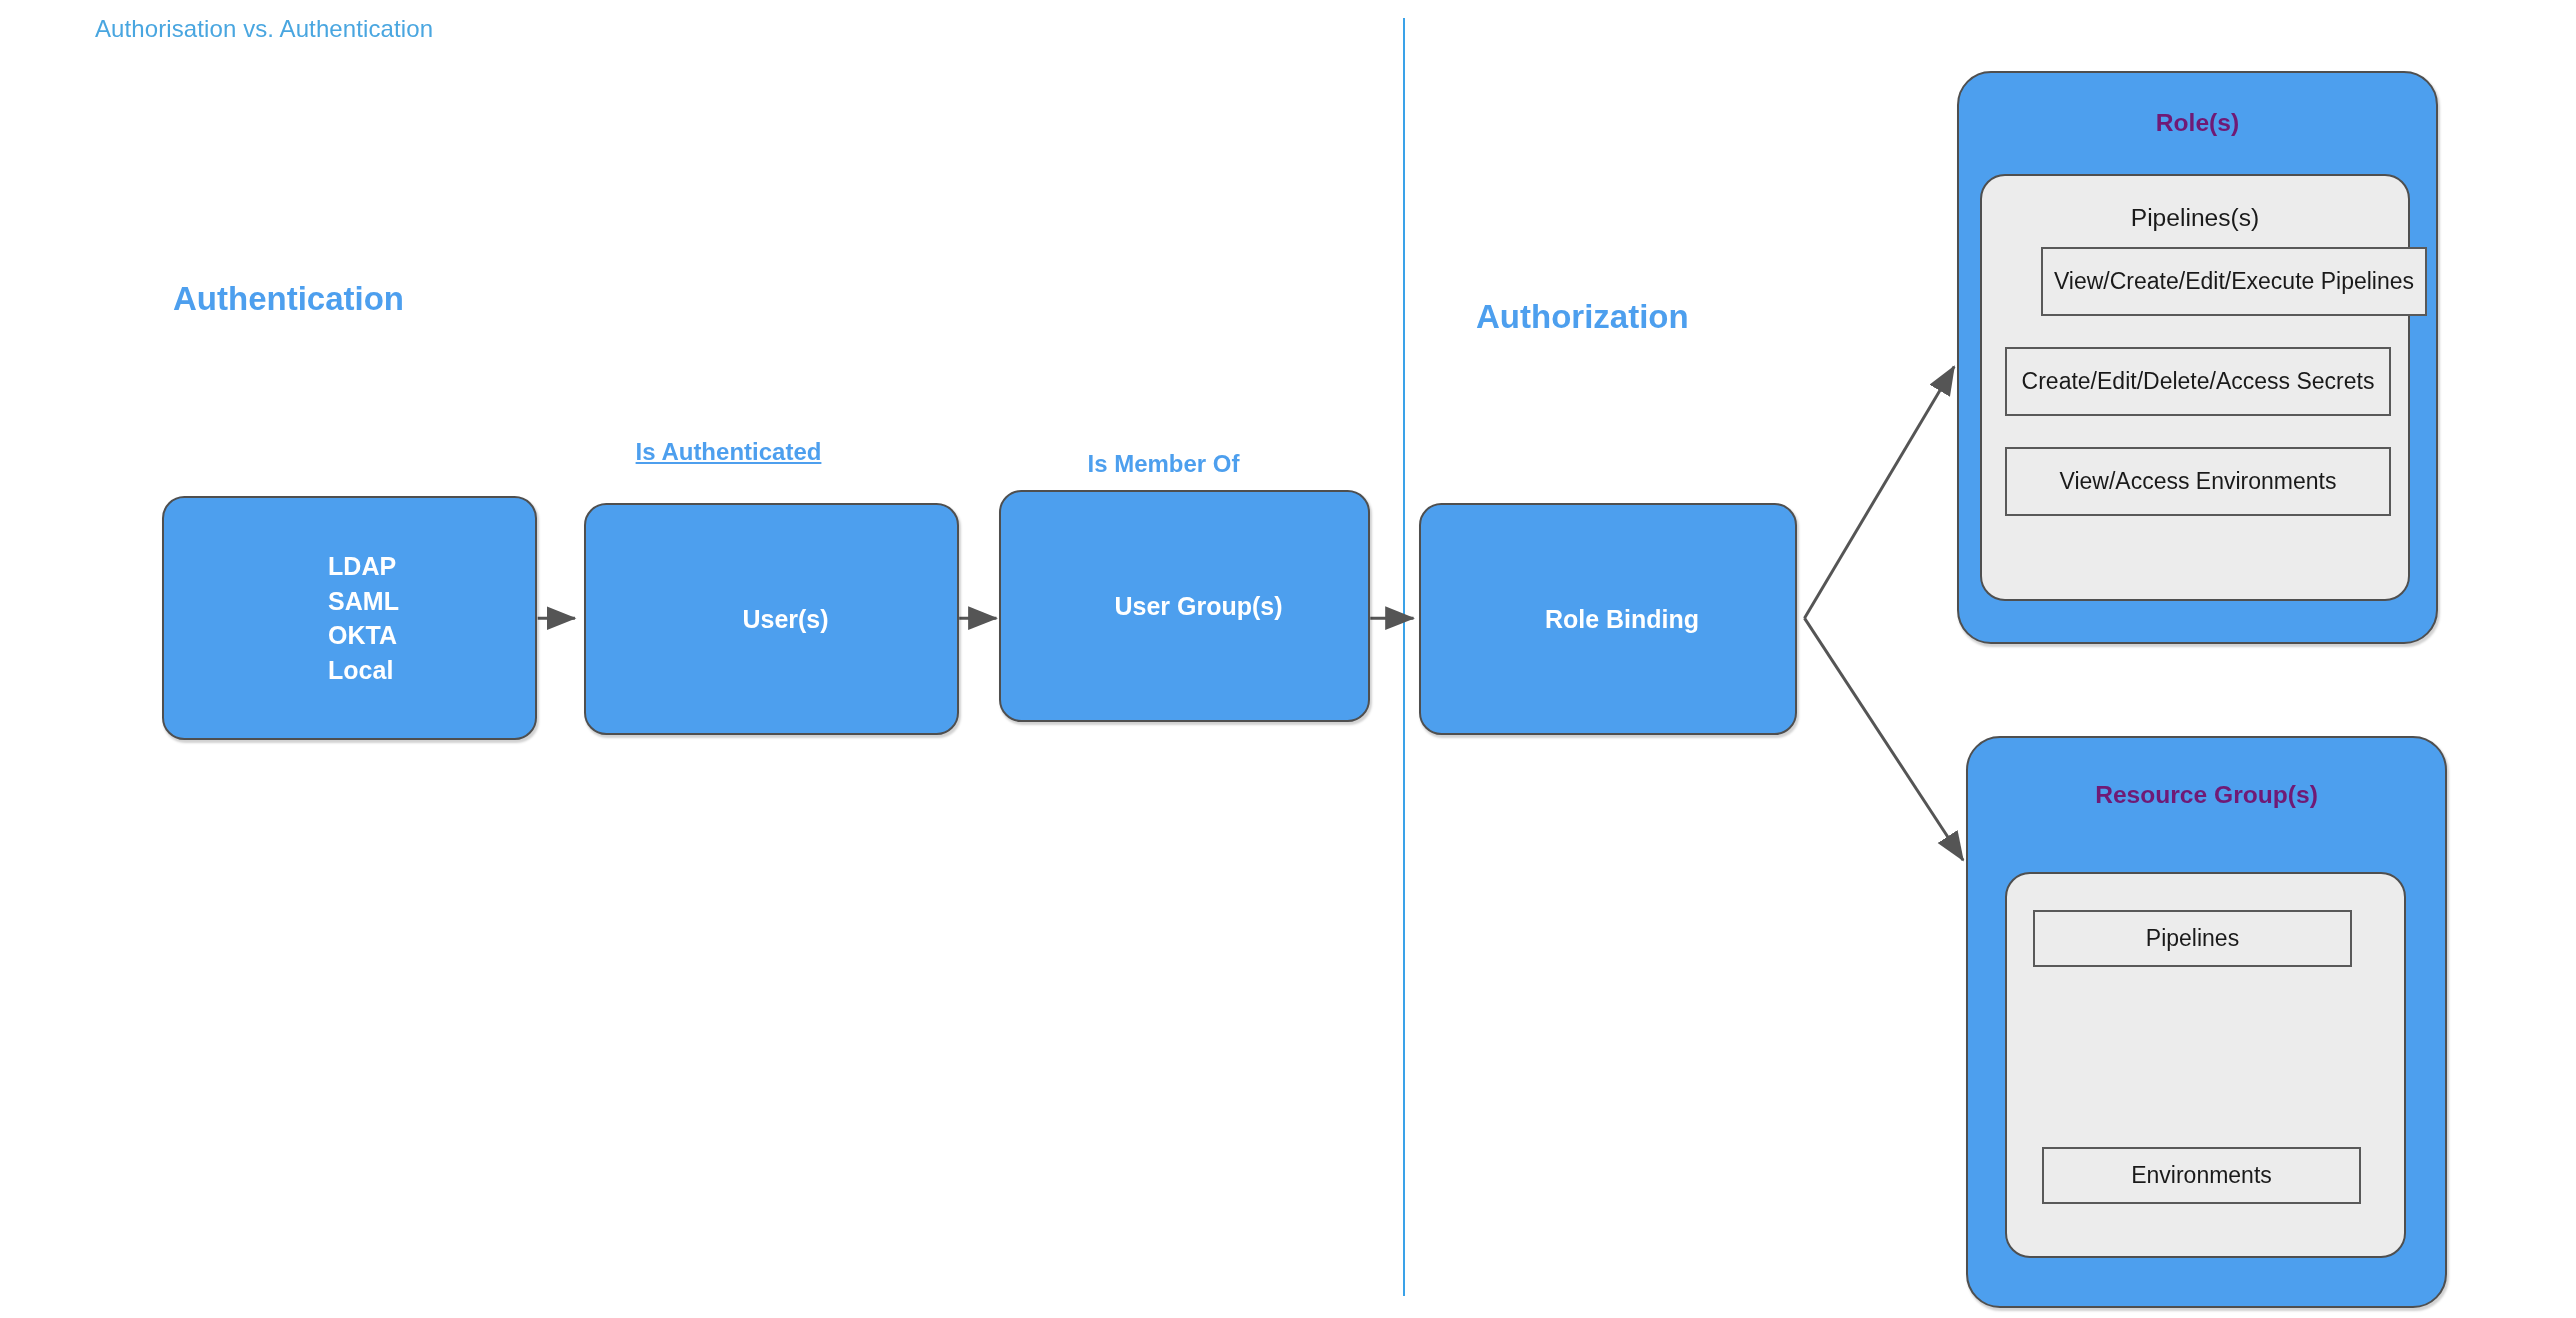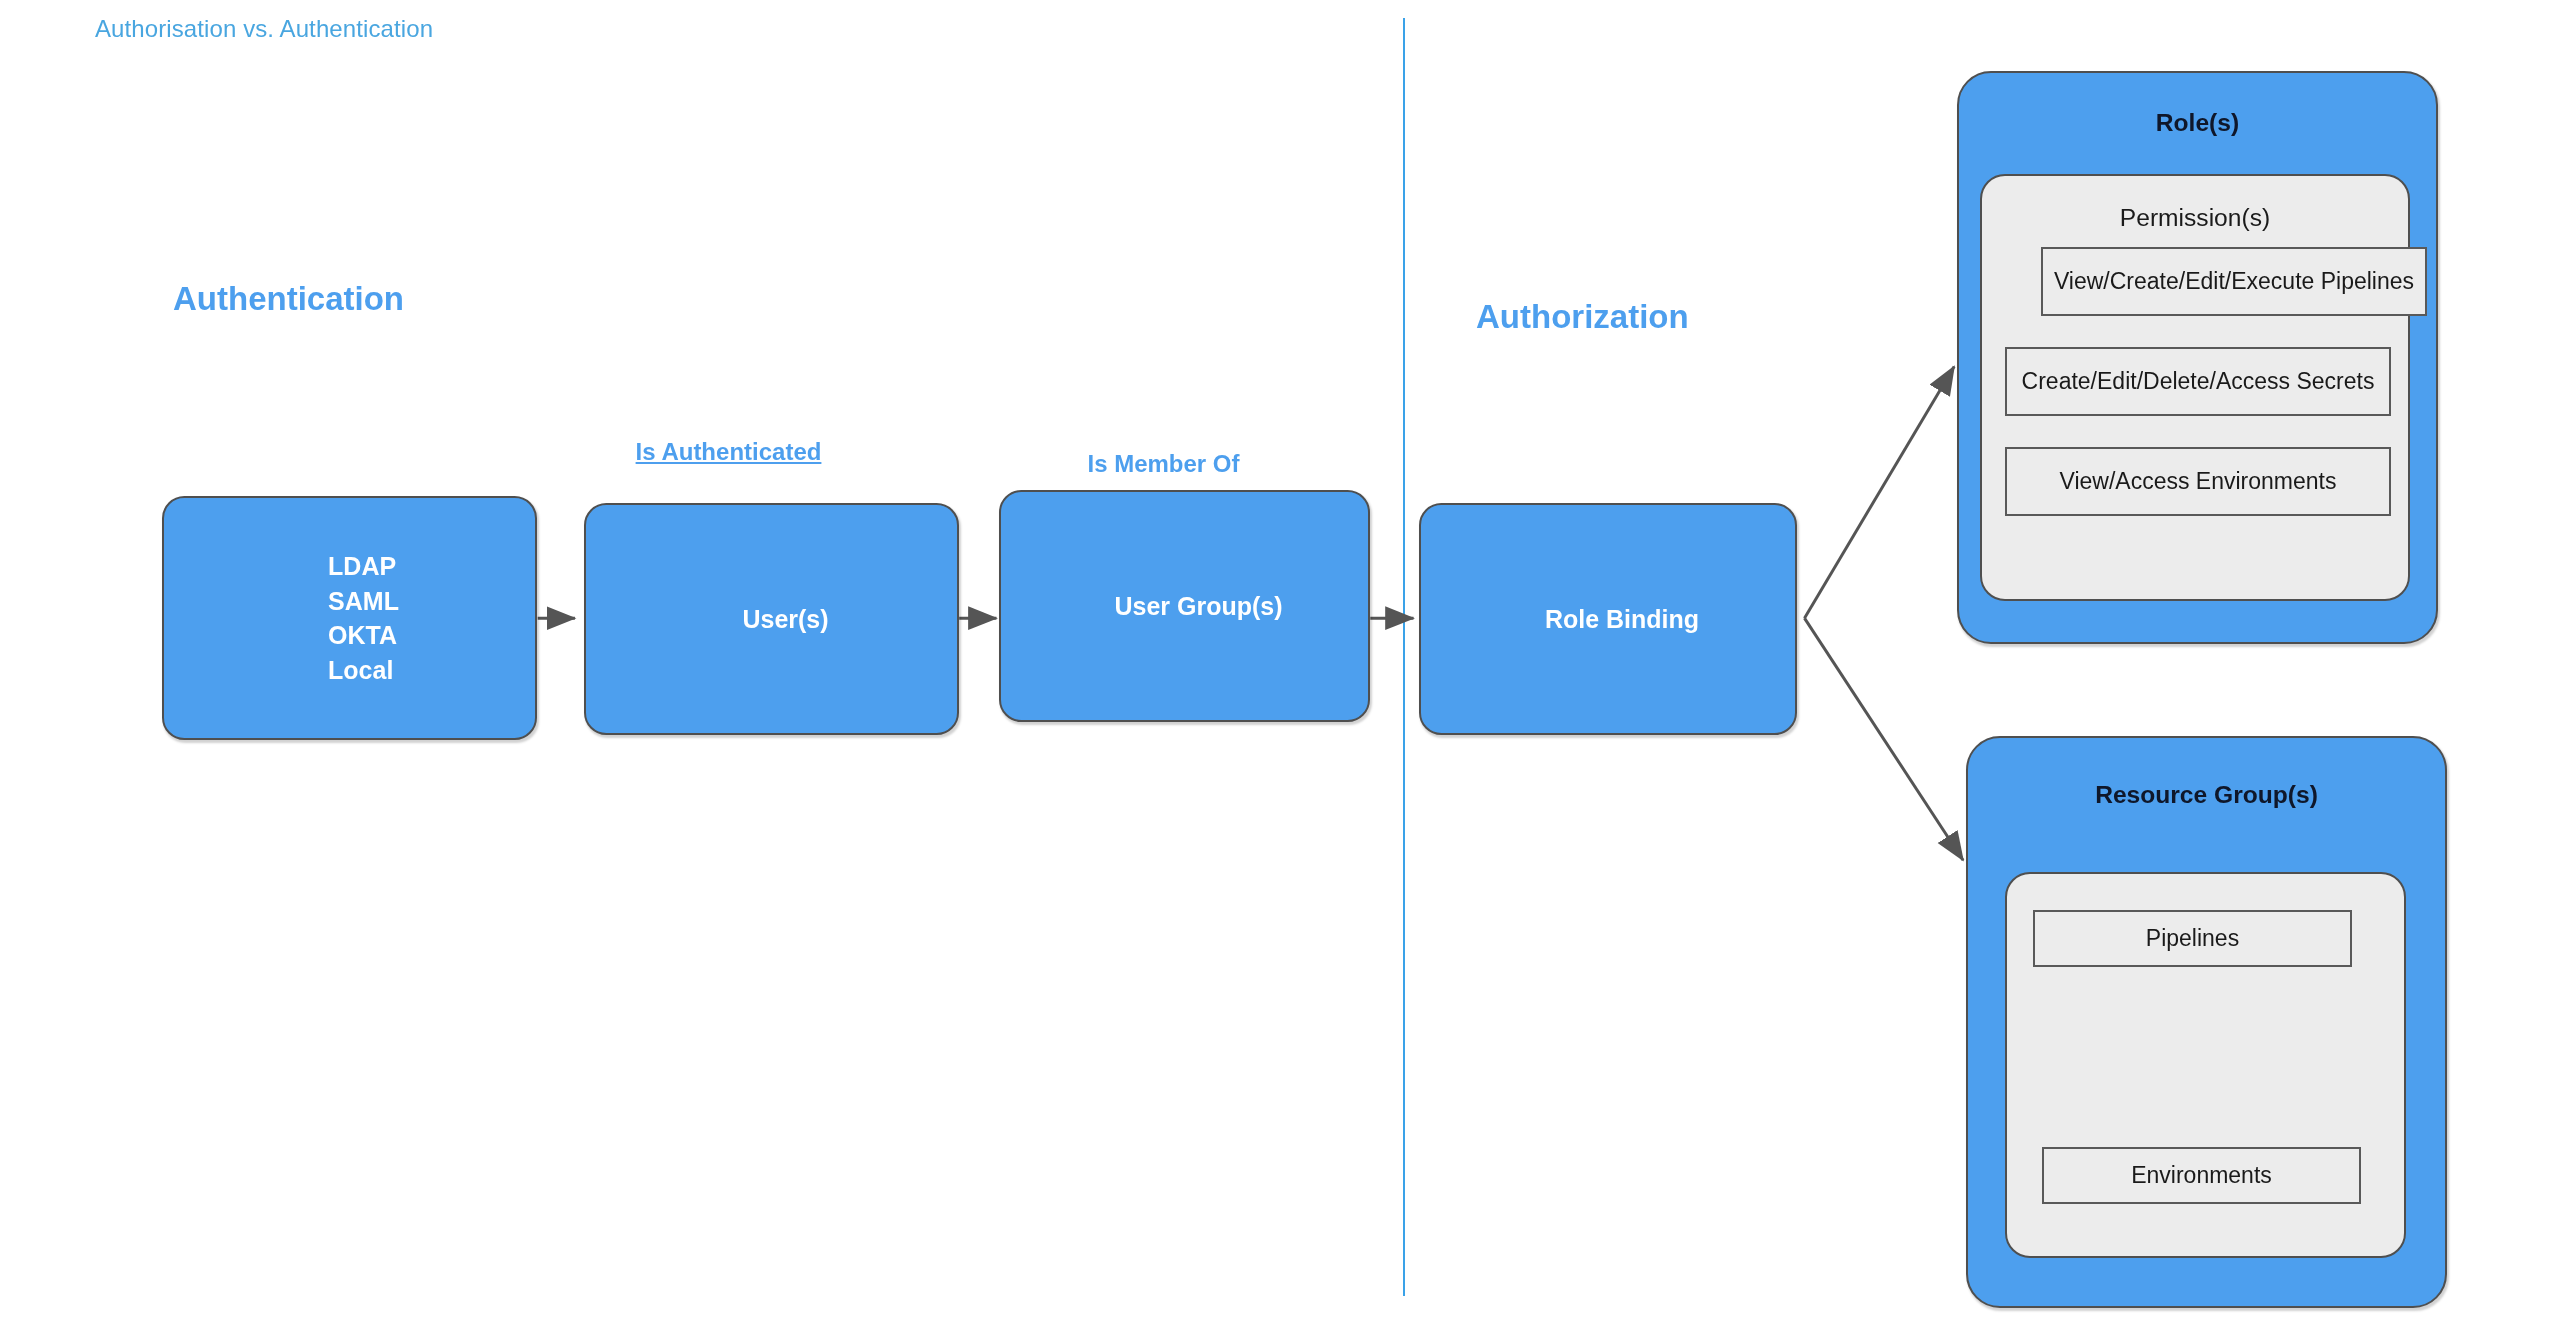--- a/index.html
+++ b/index.html
@@ -83,21 +83,21 @@
     border: 2.2px solid #4f4f4f;
     border-radius: 34px;
     box-sizing: border-box;
     box-shadow: 1.5px 2.2px 2.2px rgba(0,0,0,0.18);
   }
   .group-card > .card-title {
     position: absolute;
     left: 0;
     right: 0;
     text-align: center;
-    color: #0f172a;
+    color: #701a75;
     font-size: 24.6px;
     font-weight: bold;
   }
   .inner-panel {
     position: absolute;
     background: #ececec;
     border: 2.2px solid #4f4f4f;
     border-radius: 25px;
     box-sizing: border-box;
   }
@@ -184,21 +184,21 @@
   </div>
 
   <div class="flow-box" style="left:1419px; top:503px; width:378px; height:232px;">
     <span>Role Binding</span>
   </div>
 
   <div class="group-card" style="left:1957px; top:71px; width:481px; height:573px;">
     <div class="card-title" style="top:36px;">Role(s)</div>
 
     <div class="inner-panel" style="left:21px; top:101px; width:430px; height:427px;">
-      <div class="panel-title" style="top:28px;">Permission(s)</div>
+      <div class="panel-title" style="top:28px;">Pipelines(s)</div>
 
       <div class="item-box" style="left:23px; top:71px; width:386px; height:69px;margin-left:36px;">
         <span>View/Create/Edit/Execute Pipelines</span>
       </div>
       <div class="item-box" style="left:23px; top:171px; width:386px; height:69px;">
         <span>Create/Edit/Delete/Access Secrets</span>
       </div>
       <div class="item-box" style="left:23px; top:271px; width:386px; height:69px;">
         <span>View/Access Environments</span>
       </div>

